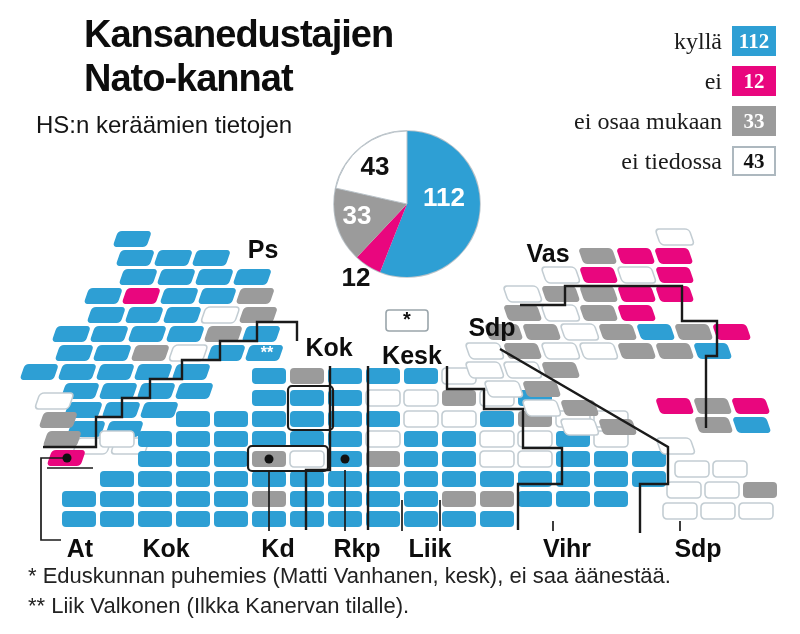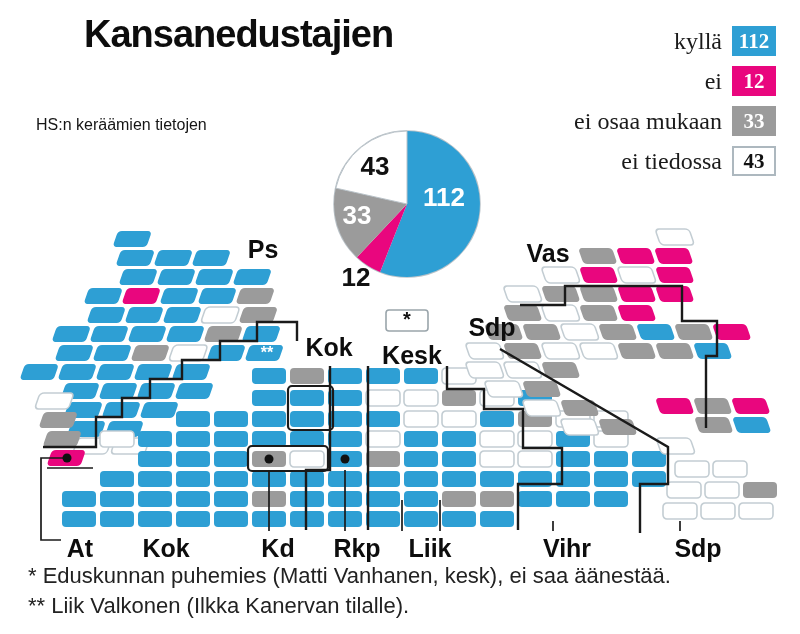--- a/index.html
+++ b/index.html
@@ -1,20 +1,20 @@
 <!DOCTYPE html>
 <html><head>
 <meta charset="utf-8">
 <style>
   html,body{margin:0;padding:0;background:#fff;}
   .canvas{position:relative;width:800px;height:634px;background:#ffffff;overflow:hidden;
           font-family:"Liberation Sans",sans-serif;color:#111;}
   .title{position:absolute;left:36px;top:12px;font-size:38px;line-height:44px;
          font-weight:bold;letter-spacing:-1px;color:#0d0d0d;margin-left:48px;}
-  .subtitle{position:absolute;left:36px;top:110px;font-size:16px;line-height:30px;color:#151515;}
+  .subtitle{position:absolute;left:36px;top:110px;font-size:24px;line-height:30px;color:#151515;}
   .legend{position:absolute;right:24px;top:26px;}
   .legend-row{display:flex;align-items:center;justify-content:flex-end;margin-bottom:10px;height:30px;font-family:Liberation Serif, serif;}
   .legend-label{font-size:24px;color:#1a1a1a;margin-right:10px;white-space:nowrap;}
   .legend-box{width:44px;height:30px;display:flex;align-items:center;justify-content:center;
               font-size:21px;font-weight:bold;box-sizing:border-box;}
   .footnotes{position:absolute;left:28px;top:561px;font-size:22px;line-height:30px;
              color:#222;}
   svg.map{position:absolute;left:0;top:0;}
 </style>
 </head>
@@ -671,20 +671,21 @@
       <path d="M407,204 L357.0,257.2 A73,73 0 0 1 335.8,188.1 Z" fill="#9B9B9B" stroke="none" stroke-width="1"></path>
       <path d="M407,204 L335.8,188.1 A73,73 0 0 1 407.0,131.0 Z" fill="#FFFFFF" stroke="#b9c2c8" stroke-width="1"></path>
       <text x="444" y="206" text-anchor="middle" font-size="26" font-weight="bold" fill="#ffffff" font-family="Liberation Sans, sans-serif">112</text>
       <text x="356" y="286" text-anchor="middle" font-size="26" font-weight="bold" fill="#111111" font-family="Liberation Sans, sans-serif">12</text>
       <text x="357" y="224" text-anchor="middle" font-size="26" font-weight="bold" fill="#ffffff" font-family="Liberation Sans, sans-serif">33</text>
       <text x="375" y="175" text-anchor="middle" font-size="26" font-weight="bold" fill="#111111" font-family="Liberation Sans, sans-serif">43</text>
     </svg>
 
   <div class="title">
     <div>Kansanedustajien</div>
+    <div>Nato-kannat</div>
   </div>
 
   <div class="subtitle">
     <div>HS:n keräämien tietojen</div>
   </div>
 
   <div class="legend">
     <div class="legend-row">
       <span class="legend-label">kyllä</span>
       <span class="legend-box" id="lb0" style="background: rgb(46, 159, 212); color: rgb(255, 255, 255); border: none;">112</span>

